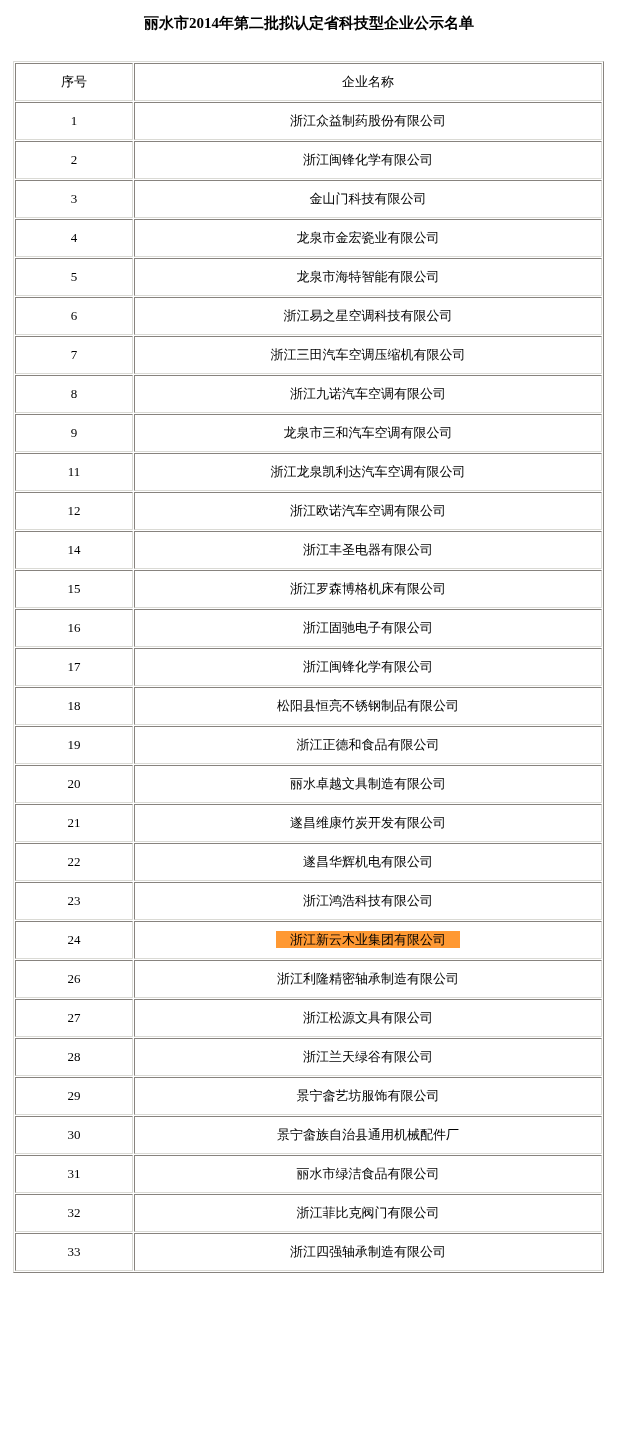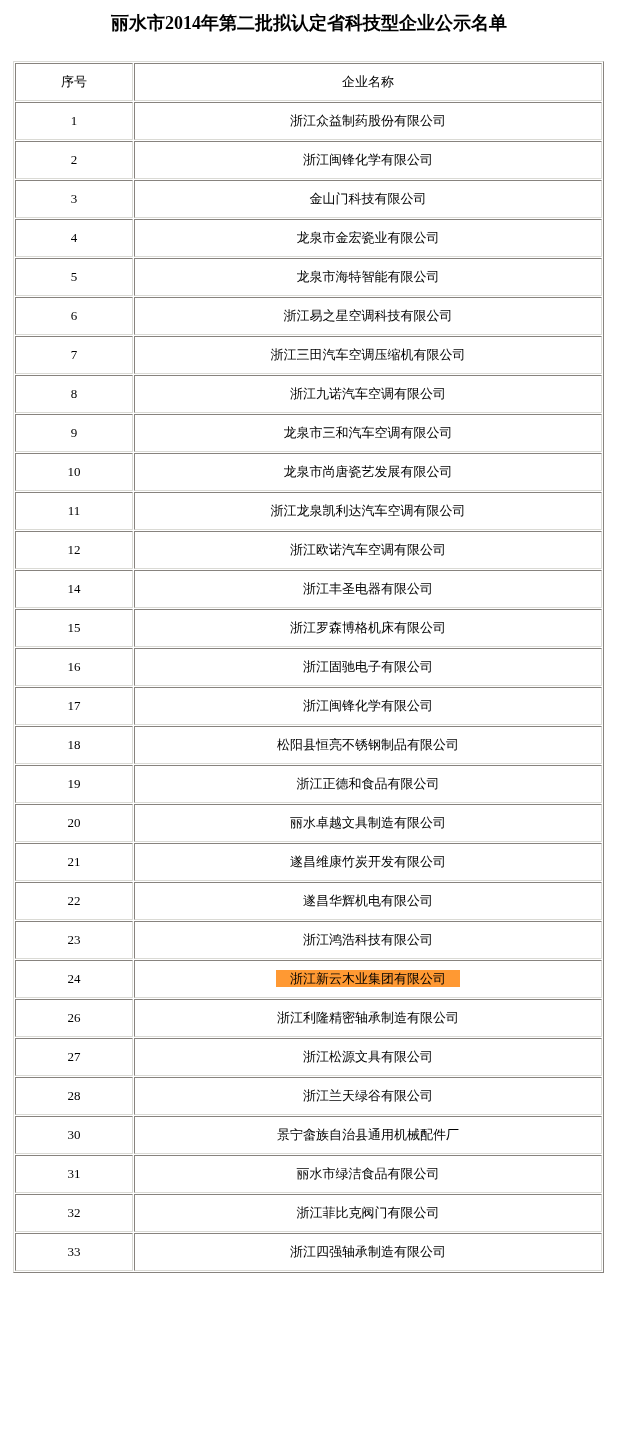--- a/index.html
+++ b/index.html
@@ -11,21 +11,21 @@
   }
   .page {
     width: 618px;
     min-height: 1434px;
     background: #ffffff;
     box-sizing: border-box;
   }
   .page-title {
     padding-top: 13px;
     text-align: center;
-    font-size: 18px;
+    font-size: 15px;
     font-weight: bold;
     line-height: 20px;
   }
   table.company-table {
     margin: 28px 0 0 13px;
     width: 591px;
     table-layout: fixed;
     border-spacing: 1px;
     border-collapse: separate;
     border: 1px solid;
@@ -96,24 +96,20 @@
         </tr>
         <tr>
           <td class="col-no">8</td>
           <td class="col-name">浙江九诺汽车空调有限公司</td>
         </tr>
         <tr>
           <td class="col-no">9</td>
           <td class="col-name">龙泉市三和汽车空调有限公司</td>
         </tr>
         <tr>
-          <td class="col-no">10</td>
-          <td class="col-name">龙泉市尚唐瓷艺发展有限公司</td>
-        </tr>
-        <tr>
           <td class="col-no">11</td>
           <td class="col-name">浙江龙泉凯利达汽车空调有限公司</td>
         </tr>
         <tr>
           <td class="col-no">12</td>
           <td class="col-name">浙江欧诺汽车空调有限公司</td>
         </tr>
         <tr>
           <td class="col-no">14</td>
           <td class="col-name">浙江丰圣电器有限公司</td>
@@ -164,20 +160,24 @@
         </tr>
         <tr>
           <td class="col-no">27</td>
           <td class="col-name">浙江松源文具有限公司</td>
         </tr>
         <tr>
           <td class="col-no">28</td>
           <td class="col-name">浙江兰天绿谷有限公司</td>
         </tr>
         <tr>
+          <td class="col-no">29</td>
+          <td class="col-name">景宁畲艺坊服饰有限公司</td>
+        </tr>
+        <tr>
           <td class="col-no">30</td>
           <td class="col-name">景宁畲族自治县通用机械配件厂</td>
         </tr>
         <tr>
           <td class="col-no">31</td>
           <td class="col-name">丽水市绿洁食品有限公司</td>
         </tr>
         <tr>
           <td class="col-no">32</td>
           <td class="col-name">浙江菲比克阀门有限公司</td>

